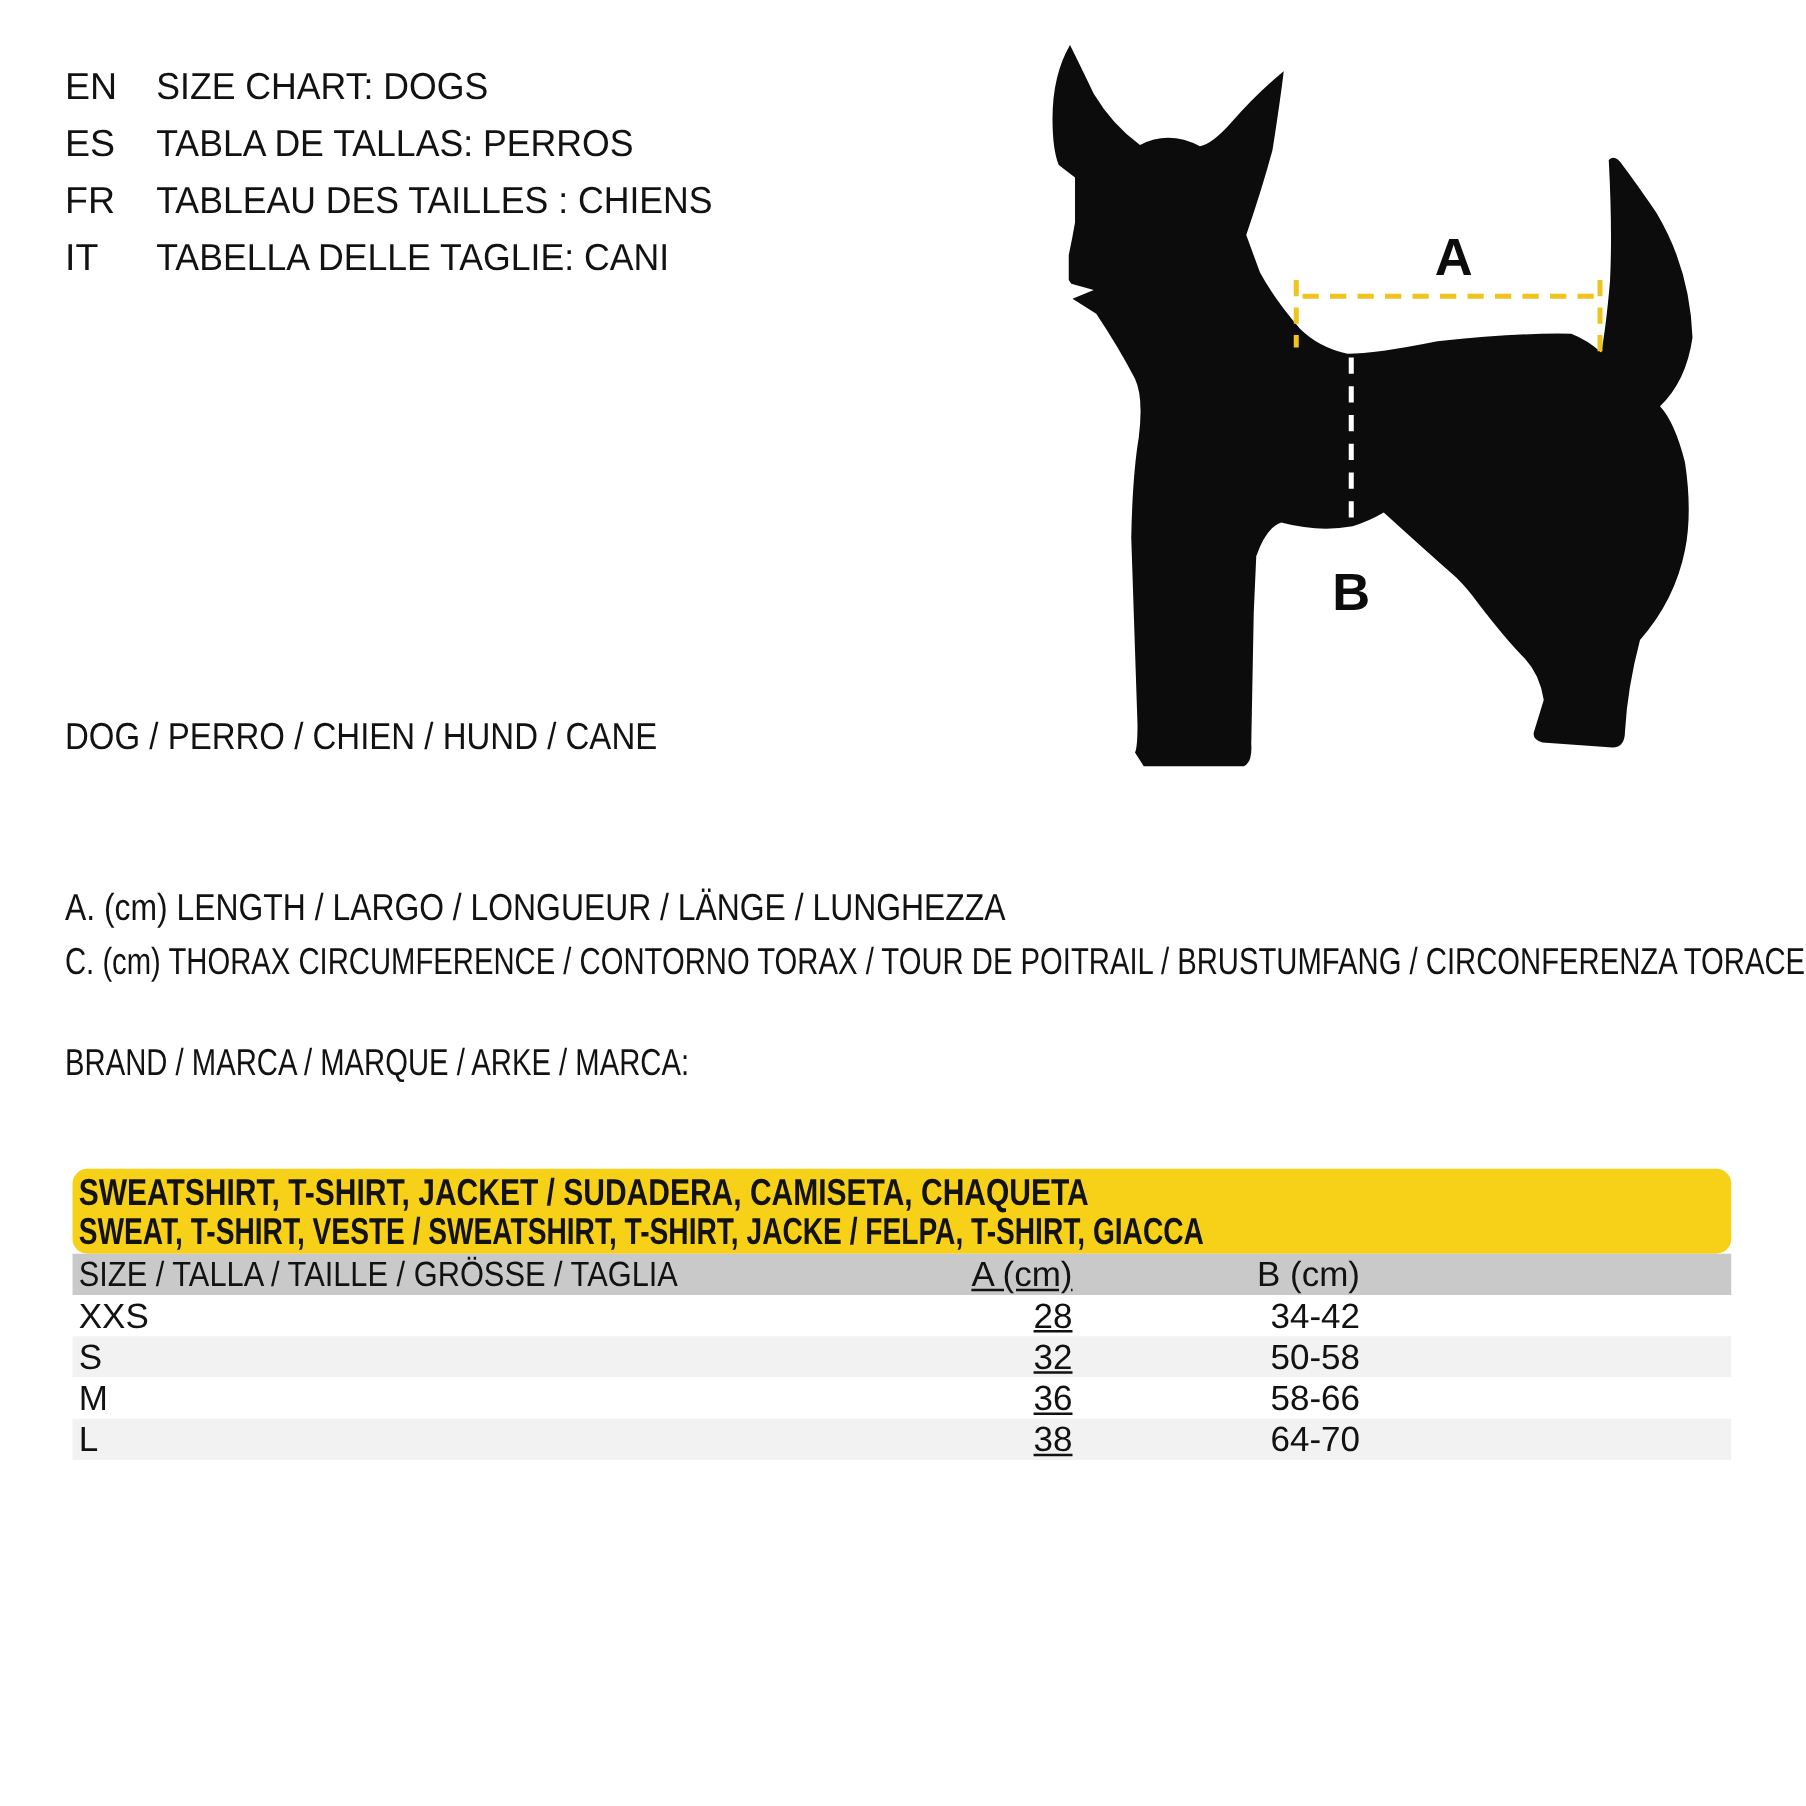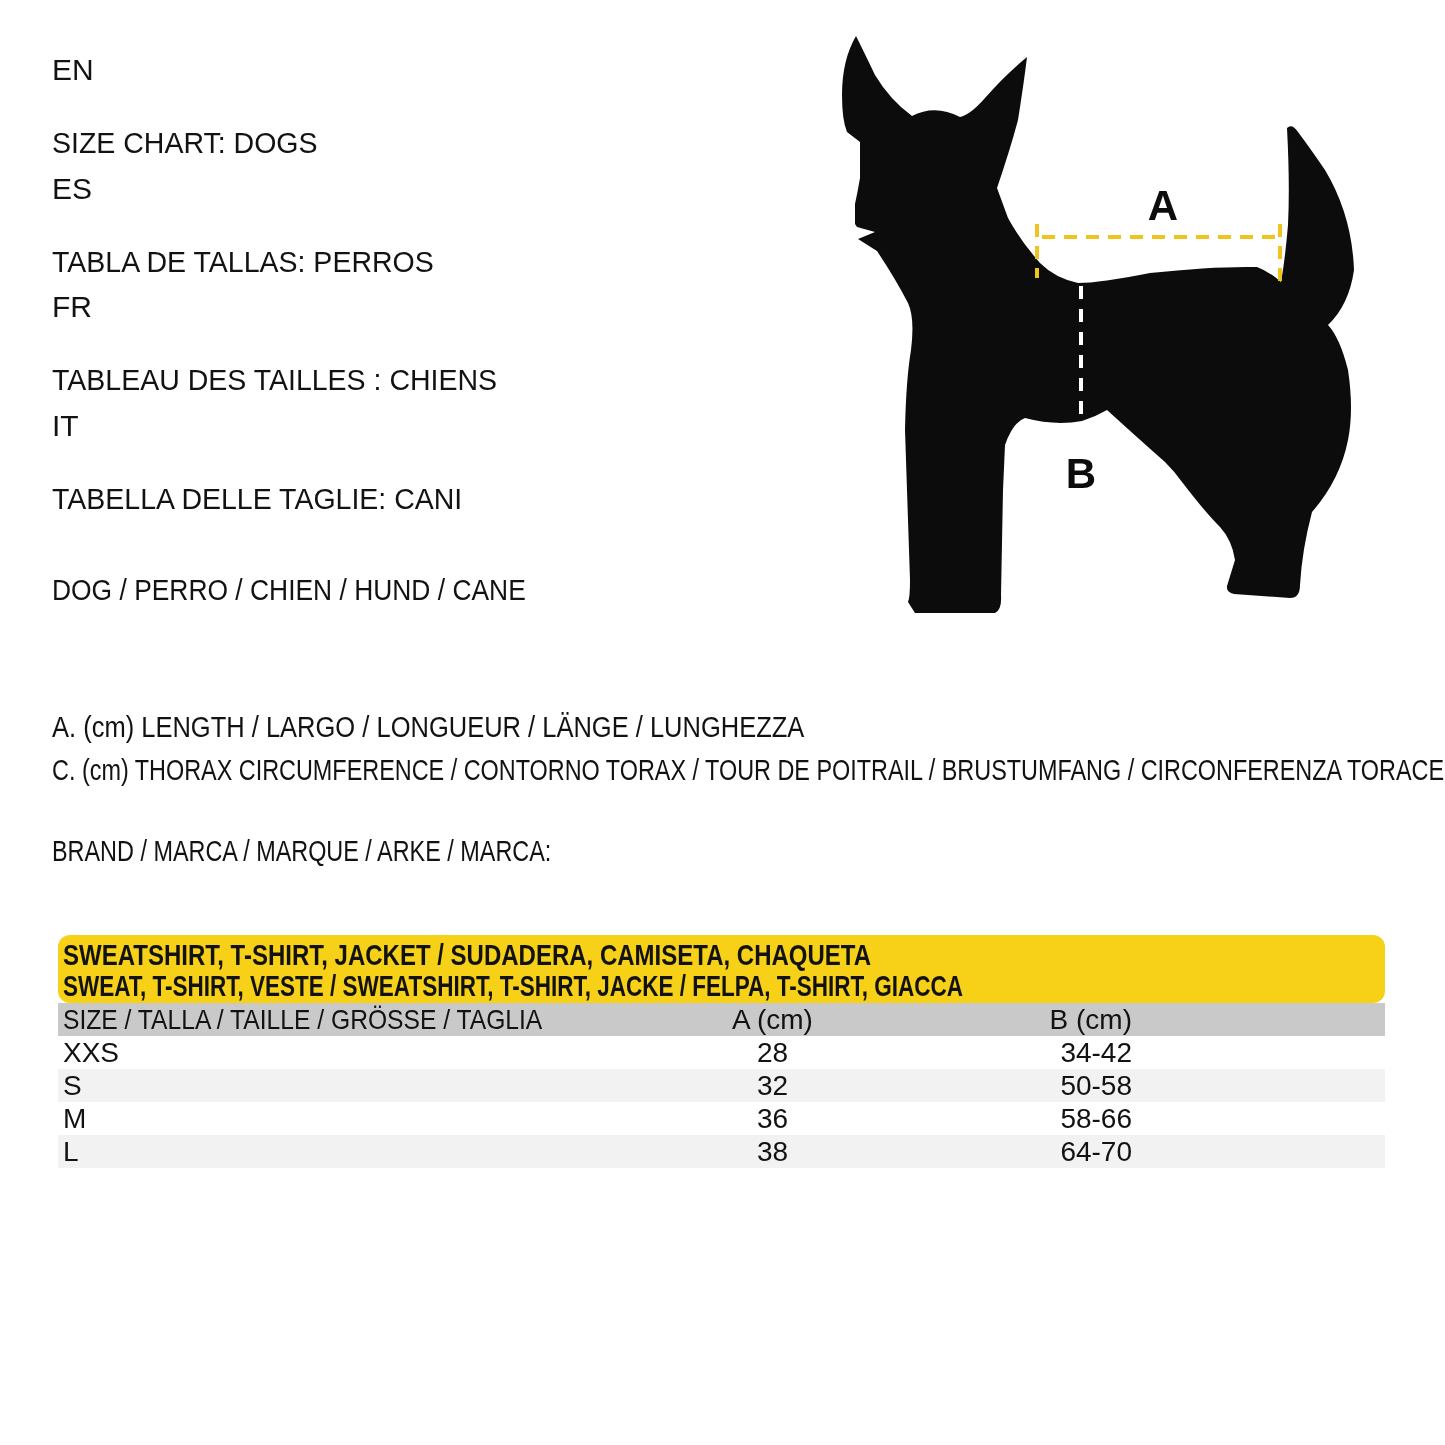--- a/index.html
+++ b/index.html
@@ -13,35 +13,35 @@
   }
   .txt{position:absolute;white-space:nowrap;font-size:30px;line-height:32px;color:#121212;}
   .sx88{transform:scaleX(.88);transform-origin:0 0;}
   .sx85{transform:scaleX(.85);transform-origin:0 0;}
   .sx80{transform:scaleX(.80);transform-origin:0 0;}
   .sx78{transform:scaleX(.78);transform-origin:0 0;}
   .sx75{transform:scaleX(.75);transform-origin:0 0;}
 
   
   #langs{position:absolute;left:52px;top:47px;}
-  .lang-row{display:flex;line-height:45.5px;font-size:30px;flex-direction:column;}
+  .lang-row{display:flex;line-height:45.5px;font-size:30px;}
   .lang-code{width:73px;flex:0 0 73px;}
   .lang-title{transform:scaleX(.95);transform-origin:0 0;white-space:nowrap;}
 
   
   #dog-diagram{position:absolute;left:820px;top:20px;width:625px;height:620px;}
 
   
   #size-table{position:absolute;left:58px;top:935px;width:1327px;}
   #table-head{background:var(--accent,#F7D117);padding:4px 0 2px 5px;border-radius:12px;}
   #table-head .hline{font-weight:bold;font-size:30px;line-height:31px;white-space:nowrap;}
-  .trow{display:flex;height:33px;line-height:33px;font-size:28px;gap:22px;}
+  .trow{display:flex;height:33px;line-height:33px;font-size:28px;}
   #col-head{background:var(--colhead,#C9C9C9);height:33px;}
   .c-size{flex:0 0 585px;padding-left:5px;box-sizing:border-box;overflow:visible;}
-  .c-a{flex:0 0 215px;text-align:center;}
+  .c-a{flex:0 0 215px;text-align:right;text-decoration:underline;}
   .c-b{flex:0 0 230px;text-align:right;}
   .c-fill{flex:1 1 auto;}
   .trow:nth-child(odd) {background:#ffffff;}
   .body-row:nth-child(even){background:var(--altrow,#F2F2F2);}
   .body-row:nth-child(odd){background:#ffffff;}
   .cell-inner{display:inline-block;white-space:nowrap;}
 </style>
 </head>
 <body>
 

